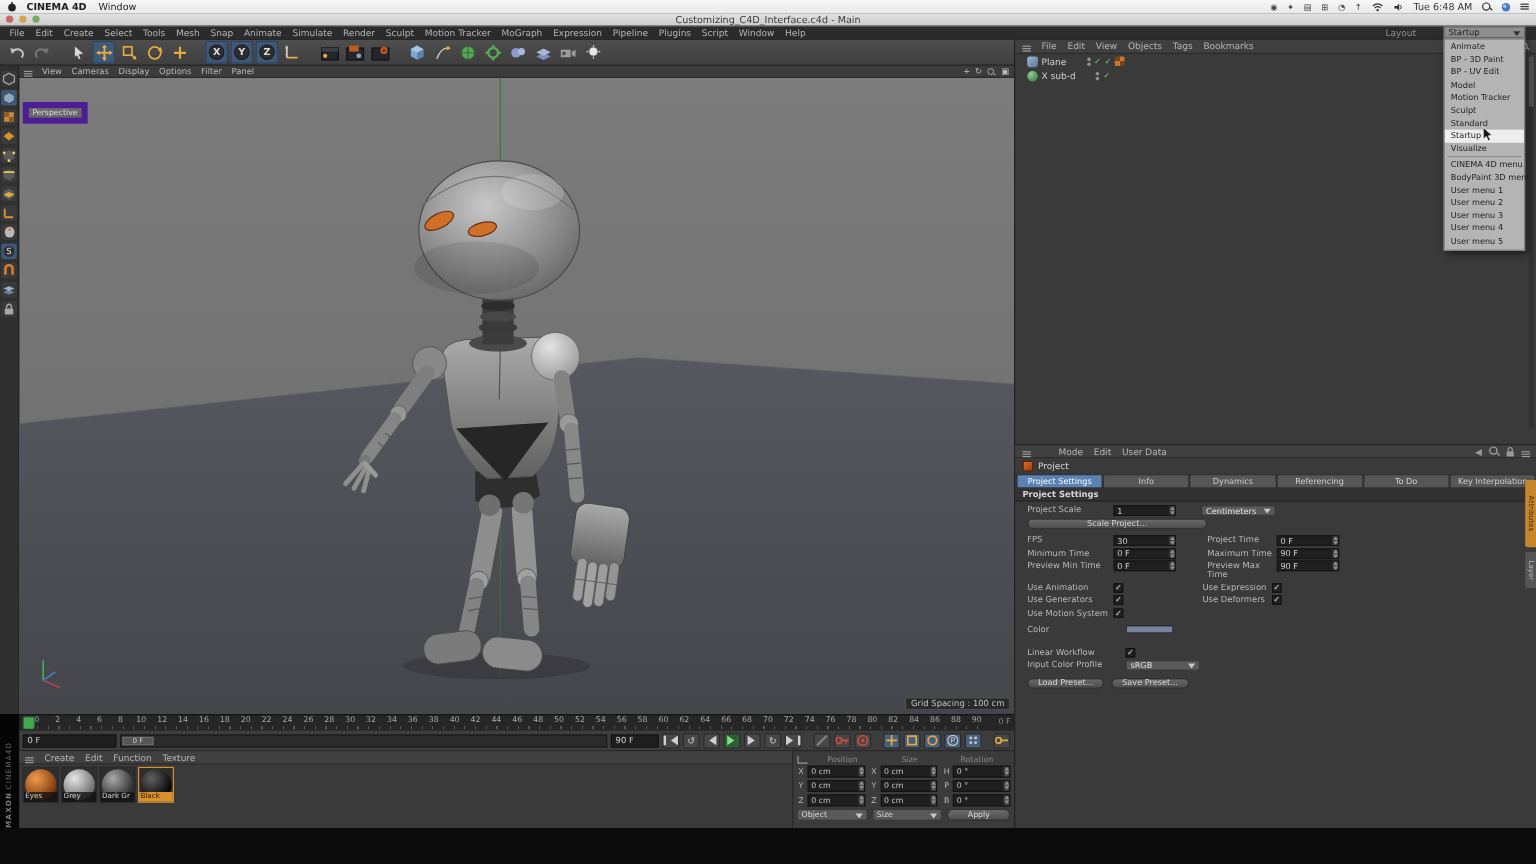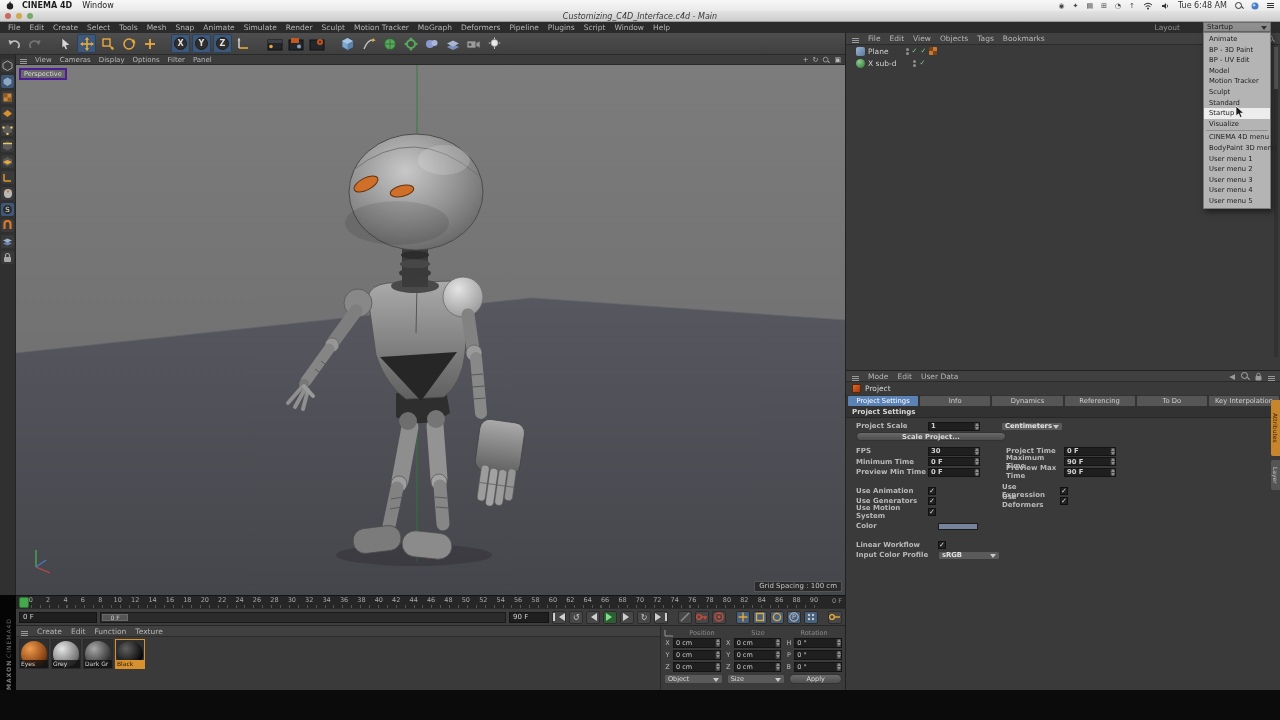--- a/index.html
+++ b/index.html
@@ -11,21 +11,21 @@
     background:linear-gradient(#f7f7f7,#e9e9e9); display:flex; align-items:center;
     font-size:8px; color:#1c1c1c; padding:0 6px; z-index:40; }
   #mac-bar .appname { font-weight:bold; margin:0 10px 0 8px;text-align:center; }
   #mac-bar .spacer { flex:1; }
   #mac-bar .stat { display:flex; align-items:center; gap:8px; color:#333; }
   .mac-glyph { font-size:7px; color:#444; }
   #title-bar { position:absolute; left:0; top:11px; width:1280px; height:11px;
     background:linear-gradient(#e3e3e3,#cdcdcd); border-bottom:1px solid #9a9a9a;
     display:flex; align-items:center; font-size:8px; color:#3a3a3a; z-index:39; }
   .tl { width:6px; height:6px; border-radius:50%; margin-left:5px; }
-  #title-bar .title { position:absolute; left:0; right:0; text-align:center;font-style:italic; }
+  #title-bar .title { position:absolute; left:0; right:0; text-align:center; }
 
   
   #c4d-menubar { position:absolute; left:0; top:22px; width:1280px; height:11px;
     background:#2b2b2b; display:flex; align-items:center; font-size:7.5px;
     color:#b5b5b5; gap:9px; padding:0 8px; z-index:30; }
   #c4d-menubar span[data-name^="menu-"] { cursor:default; }
   #layout-label { position:absolute; right:100px; top:0; height:11px; line-height:11px; color:#8f8f8f; }
 
   
   #toolbar { position:absolute; left:0; top:33px; width:845px; height:22px;
@@ -47,22 +47,22 @@
     justify-content:center; background:#3a3a3a; }
   .lp.pressed { background:#3d5878; }
 
   
   #vp-menubar { position:absolute; left:16px; top:55px; width:829px; height:10px;
     background:#3c3c3c; border-bottom:1px solid #2a2a2a; display:flex; align-items:center;
     gap:8px; font-size:7px; color:#b8b8b8; padding:0 4px; }
   #vp-tools { margin-left:auto; display:flex; gap:4px; color:#bbb; font-size:7px; align-items:center; }
   #viewport { position:absolute; left:16px; top:65px; width:829px; height:530px; }
   #viewport svg { display:block; width:829px; height:530px; }
-  #persp-label { position:absolute; left:3px; top:3px; font-size:6.5px; color:#ddd;
-    border:2px solid #4c1d95; background:rgba(70,70,70,.35); padding:0 3px; line-height:8px; }
+  #persp-label { position:absolute; left:3px; top:20px; font-size:6.5px; color:#ddd;
+    border:5px solid #4c1d95; background:rgba(70,70,70,.35); padding:0 3px; line-height:8px; }
   #grid-label { position:absolute; right:3px; bottom:3px; font-size:7px; color:#c2c2c2;
     background:rgba(35,35,35,.8); border:1px solid #555; padding:0 4px; line-height:9px; }
 
   
   #ruler { position:absolute; left:16px; top:595px; width:829px; height:13px;
     background:#262626; border-top:1px solid #151515; }
   #ruler-ticks { position:absolute; left:6px; right:22px; top:0; height:9px; display:flex; }
   #ruler-ticks .tick { flex:1; text-align:center; font-size:6.5px; color:#a8a8a8; line-height:9px; }
   #ruler .minor { position:absolute; left:6px; right:22px; bottom:0; height:3px;
     background:repeating-linear-gradient(90deg,#555 0 1px,transparent 1px 8.9px); }
@@ -138,34 +138,34 @@
   .om-dots { display:flex; flex-direction:column; gap:1px; margin-left:14px; }
   .om-dots i { width:3px; height:3px; border-radius:50%; background:#8f8f8f; }
   .om-check { color:#7ec97e; font-size:7px; }
   .om-tag { width:8px; height:8px; border-radius:1px;
     background:conic-gradient(#c87830 0 25%, #7a4414 0 50%, #c87830 0 75%, #7a4414 0); }
   #om-body { height:324px; }
 
   
   #am { position:absolute; left:0px; top:337px; width:435px; }
   #am-menu { height:12px; background:#404040; border-top:1px solid #222; border-bottom:1px solid #2b2b2b;
-    display:flex; align-items:center; gap:9px; font-size:7.5px; color:#b5b5b5; padding:0 6px; }
+    display:flex; align-items:center; gap:23px; font-size:7.5px; color:#b5b5b5; padding:0 6px; }
   #am-menu .right { margin-left:auto; display:flex; gap:6px; align-items:center; color:#9a9a9a; }
   #am-objrow { height:13px; display:flex; align-items:center; gap:4px; font-size:7.5px;
     color:#d5d5d5; padding:0 6px; background:#3a3a3a; }
   .proj-icon { width:9px; height:9px; background:linear-gradient(135deg,#e06a2c,#9c3b10);
     border-radius:1px; border:1px solid #5e2408; }
   #am-tabs { display:flex; gap:2px; padding:1px 2px; background:#333; height:12px; }
   .tab { flex:1; background:#565656; color:#cfcfcf; font-size:6.8px; display:flex;
     align-items:center; justify-content:center; border-radius:1px; white-space:nowrap; padding:0 2px; }
   .tab.sel { background:#5a82b5; color:#fff; }
   #am-section { height:11px; background:#323232; color:#d8d8d8; font-size:7px; font-weight:bold;
     display:flex; align-items:center; padding:0 6px; border-bottom:1px solid #262626; }
   #am-fields { padding:3px 0 4px 10px; font-size:7px; color:#b9b9b9; }
-  .frow { display:flex; align-items:center; height:10.5px;font-weight:bold; }
+  .frow { display:flex; align-items:flex-start; height:10.5px; }
   .flabel { width:72px; }
   .flabel2 { width:58px; margin-left:26px; }
   .afield { width:52px; height:9px; background:#1f1f1f; border:1px solid #141414; color:#d0d0d0;
     display:flex; align-items:center; padding:0 2px; position:relative; font-size:6.8px; }
   .afield .spin { width:5px; }
   .add { width:62px; height:9px; background:#5a5a5a; border:1px solid #3a3a3a; border-radius:2px;
     color:#e0e0e0; display:flex; align-items:center; padding:0 3px; font-size:6.8px; }
   .apill { height:9px; background:linear-gradient(#696969,#4d4d4d); border:1px solid #333;
     border-radius:5px; color:#d8d8d8; font-size:6.8px; display:flex; align-items:center;
     justify-content:center; padding:0 8px; }
@@ -264,21 +264,21 @@
       <span data-name="menu-item">Select</span>
       <span data-name="menu-item">Tools</span>
       <span data-name="menu-item">Mesh</span>
       <span data-name="menu-item">Snap</span>
       <span data-name="menu-item">Animate</span>
       <span data-name="menu-item">Simulate</span>
       <span data-name="menu-item">Render</span>
       <span data-name="menu-item">Sculpt</span>
       <span data-name="menu-item">Motion Tracker</span>
       <span data-name="menu-item">MoGraph</span>
-      <span data-name="menu-item">Deformers</span>
+      <span data-name="menu-item">Expression</span>
       <span data-name="menu-item">Pipeline</span>
       <span data-name="menu-item">Plugins</span>
       <span data-name="menu-item">Script</span>
       <span data-name="menu-item">Window</span>
       <span data-name="menu-item">Help</span>
     </span>
   <span id="layout-label" data-name="layout-label">Layout</span>
 </div>
 
 <div id="toolbar" data-name="main-toolbar">
@@ -1118,20 +1118,24 @@
         <span class="chk" data-name="linear-workflow-checkbox">✓</span>
       </div>
       <div class="frow">
         <span class="flabel" style="width:82px" data-name="field-label">Input Color Profile</span>
         <span class="add" data-name="input-color-profile-dropdown">
             <span>sRGB</span>
             <span class="dd-arrow"></span>
           </span>
       </div>
       <div class="gap"></div>
+      <div class="frow" style="gap:6px">
+        <span class="apill" data-name="load-preset-button">Load Preset...</span>
+        <span class="apill" data-name="save-preset-button">Save Preset...</span>
+      </div>
     </div>
     <span class="vtab" id="vtab-attr" data-name="attributes-side-tab">Attributes</span>
     <span class="vtab" id="vtab-layer" data-name="layer-side-tab">Layer</span>
   </div>
 </div>
 
 <div id="layout-dd-btn" data-name="layout-switcher-dropdown">
   <span>Startup</span>
     <span class="dd-arrow"></span>
 </div>

